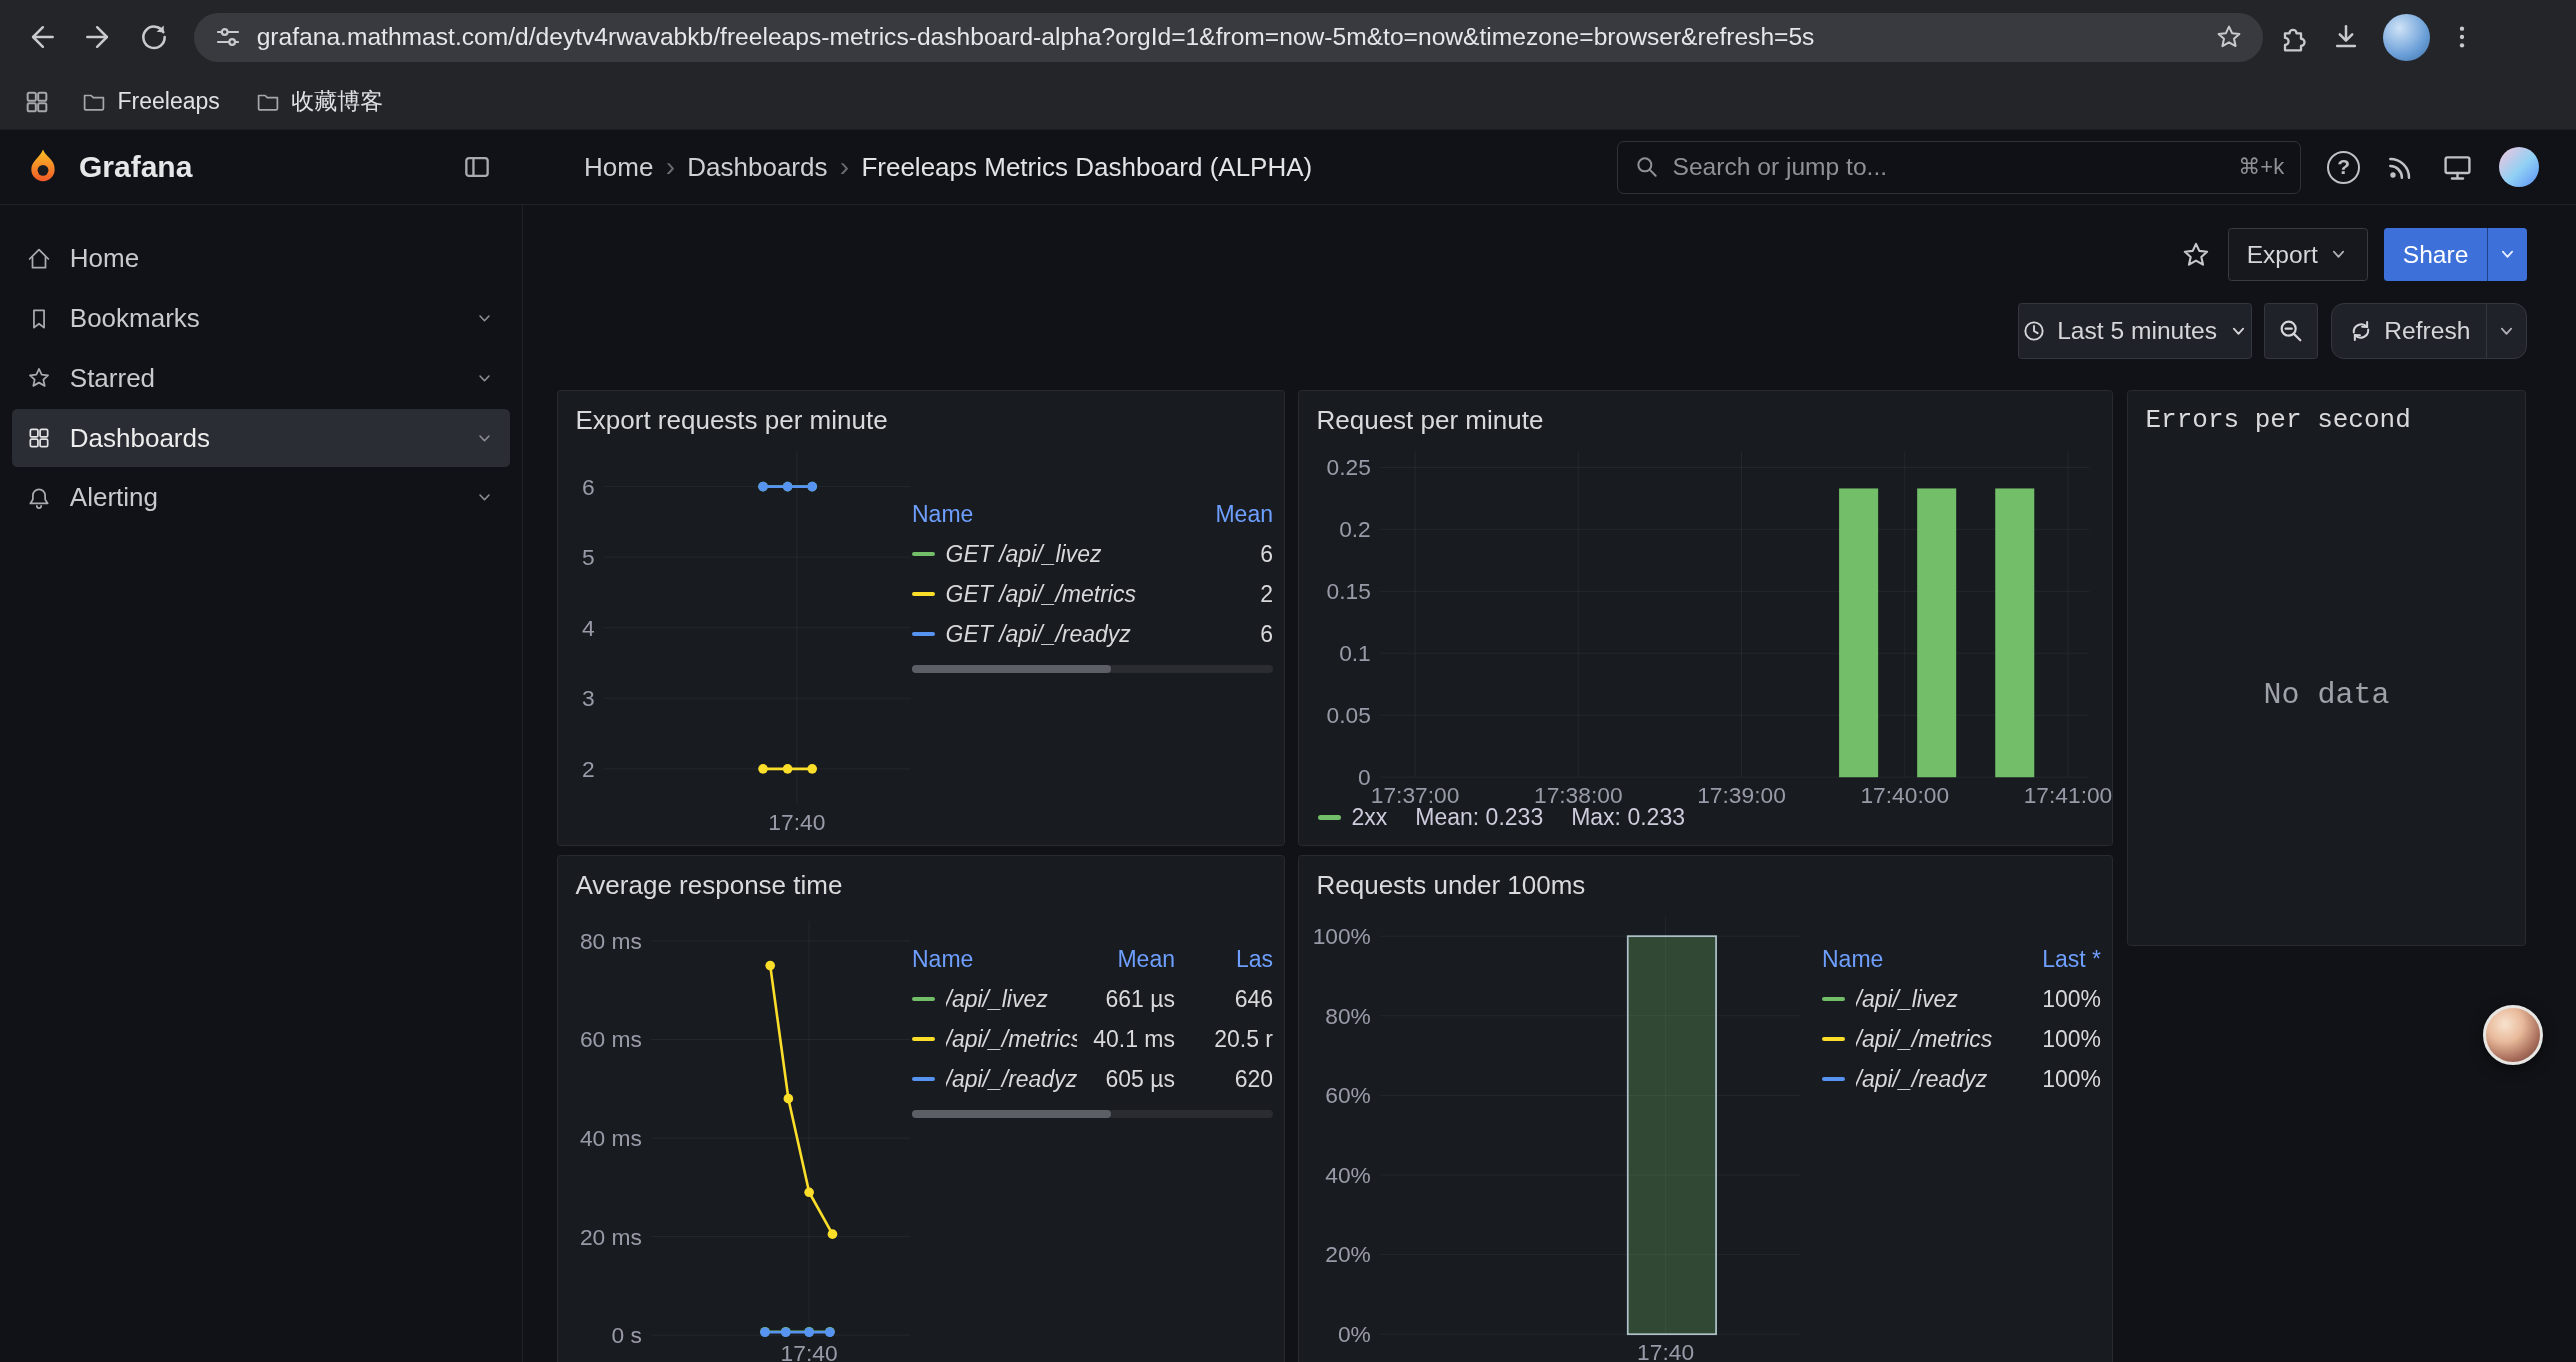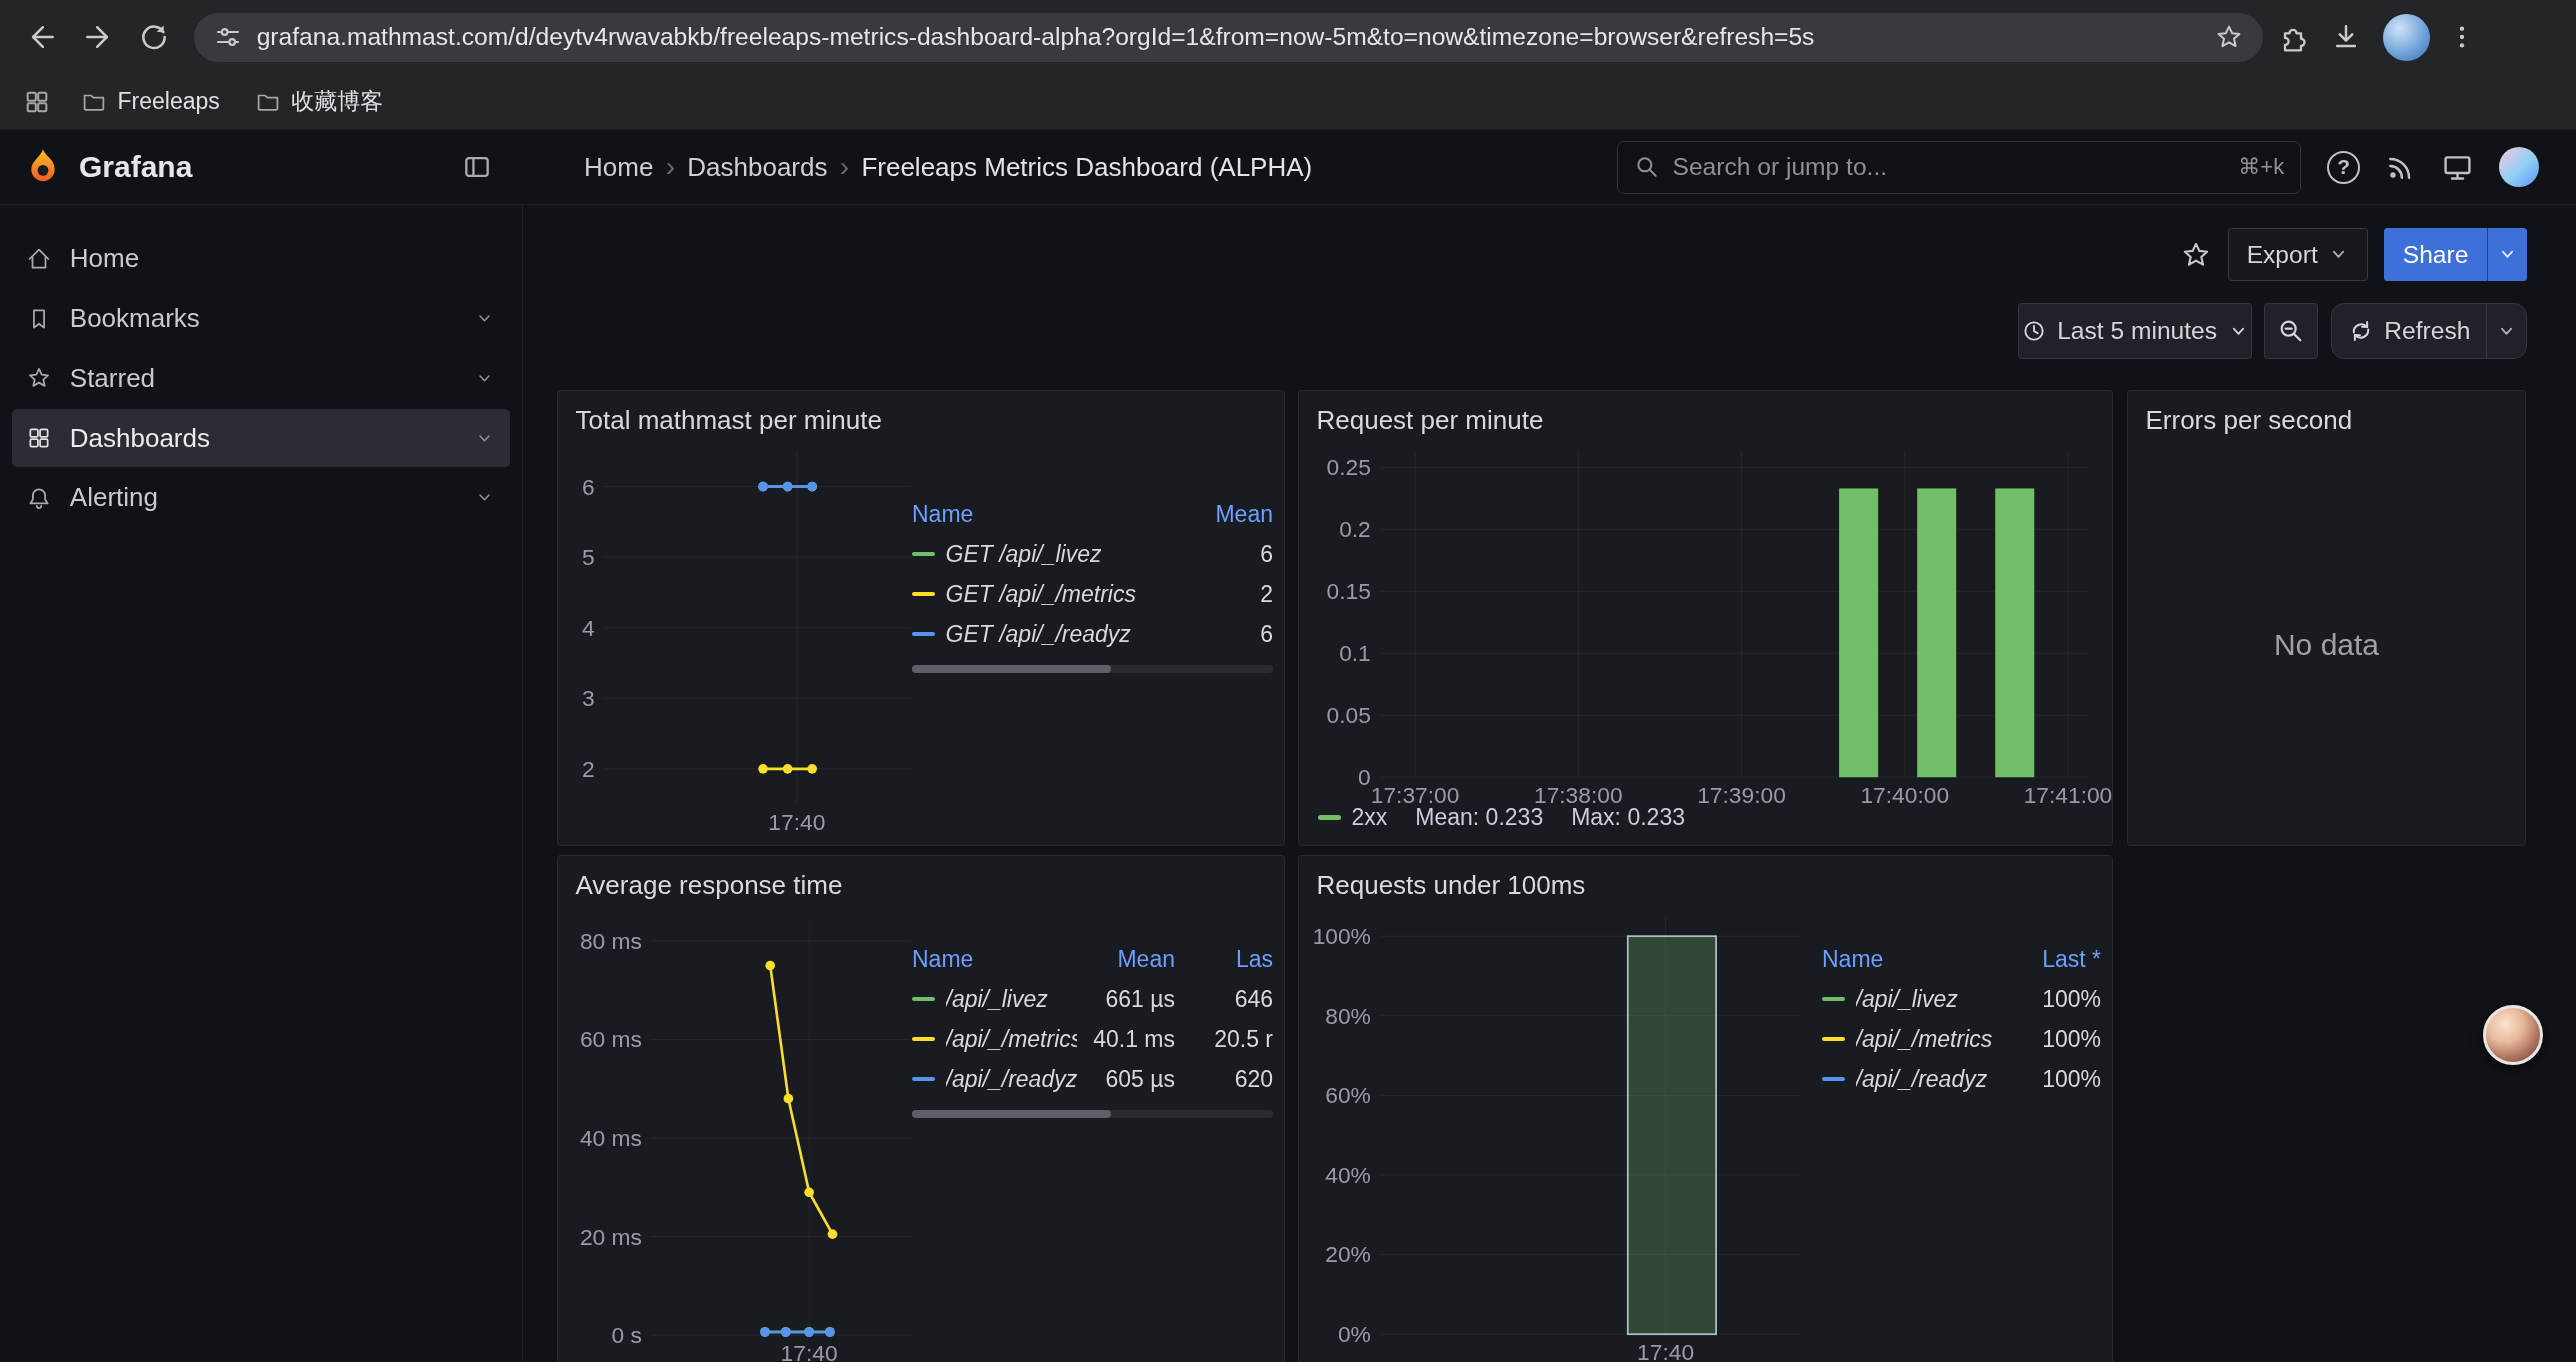--- a/index.html
+++ b/index.html
@@ -60,21 +60,21 @@
   .tbtn { display:flex; align-items:center; gap:10.5px; height:56px; padding:0 2px; border-radius:3.5px; font-size:24.6px; color:#d5d6d9; cursor:pointer; border:0.9px solid #34373e; background:#1f2228; font-family:inherit; }
   .refresh-split { display:flex; height:56px; border-radius:13px; overflow:hidden; border:0.9px solid #34373e; background:#1f2228; }
   .refresh-main { display:flex; align-items:center; gap:10.5px; padding:0 16px; color:#d5d6d9; font-size:24.6px; background:none; border:none; cursor:pointer; font-family:inherit; }
   .refresh-chev { border:none; border-left:0.9px solid #34373e; background:none; color:#aeb0b5; display:flex; align-items:center; padding:0 8.8px; cursor:pointer; }
 
   
   .panel { position:absolute; background:#181b20; border:0.9px solid #272a30; border-radius:3.5px; overflow:hidden; }
   .panel-title { font-size:26px; font-weight:500; color:#d9dadb; padding:14px 0 0 17.5px; cursor:pointer; }
   .p1 { left:34px;  top:185px; width:728px; height:456px; }
   .p2 { left:775px; top:185px; width:815px; height:456px; }
-  .p3 { left:1604px;top:185px; width:399px; height:456px; }
+  .p3 { left:1604px;top:185px; width:399px; height:556px;font-family:Liberation Mono, monospace; }
   .p4 { left:34px;  top:650px; width:728px; height:561px; }
   .p5 { left:775px; top:650px; width:815px; height:561px; }
   .chart { position:absolute; }
   .chart svg { overflow:visible; font-family:"Liberation Sans", sans-serif; }
   .c1 { left:12.3px; top:48px;  width:351px; height:395px; }
   .c2 { left:12.3px; top:48px;  width:789px; height:368px; }
   .c4 { left:12.3px; top:53px;  width:351px; height:456px; }
   .c5 { left:12.3px; top:48px;  width:500px; height:460px; }
 
   .legend { position:absolute; display:flex; flex-direction:column; font-size:23px; }
@@ -335,21 +335,21 @@
             </button>
             <button class="refresh-chev">
               <svg width="21" height="21" viewBox="0 0 36 36" fill="none" stroke="currentColor" stroke-width="3" stroke-linecap="round" stroke-linejoin="round">
                   <path d="M10 13 L18 22 L26 13"></path>
                 </svg>
             </button>
           </div>
         </div>
 
         <article class="panel p1">
-          <h2 class="panel-title">Total mathmast per minute</h2>
+          <h2 class="panel-title">Export requests per minute</h2>
           <div class="chart c1"><svg width="351" height="395" viewBox="0 0 400 450">
                 <line x1="38" x2="388" y1="54.19999999999999" y2="54.19999999999999" stroke="rgba(204,204,220,0.08)" stroke-width="1"></line>
                 <text x="28" y="63.19999999999999" text-anchor="end" fill="rgba(204,204,220,0.72)" font-size="26">6</text>
                 <line x1="38" x2="388" y1="134.60000000000002" y2="134.60000000000002" stroke="rgba(204,204,220,0.08)" stroke-width="1"></line>
                 <text x="28" y="143.60000000000002" text-anchor="end" fill="rgba(204,204,220,0.72)" font-size="26">5</text>
                 <line x1="38" x2="388" y1="215" y2="215" stroke="rgba(204,204,220,0.08)" stroke-width="1"></line>
                 <text x="28" y="224" text-anchor="end" fill="rgba(204,204,220,0.72)" font-size="26">4</text>
                 <line x1="38" x2="388" y1="295.4" y2="295.4" stroke="rgba(204,204,220,0.08)" stroke-width="1"></line>
                 <text x="28" y="304.4" text-anchor="end" fill="rgba(204,204,220,0.72)" font-size="26">3</text>
                 <line x1="38" x2="388" y1="375.8" y2="375.8" stroke="rgba(204,204,220,0.08)" stroke-width="1"></line>

